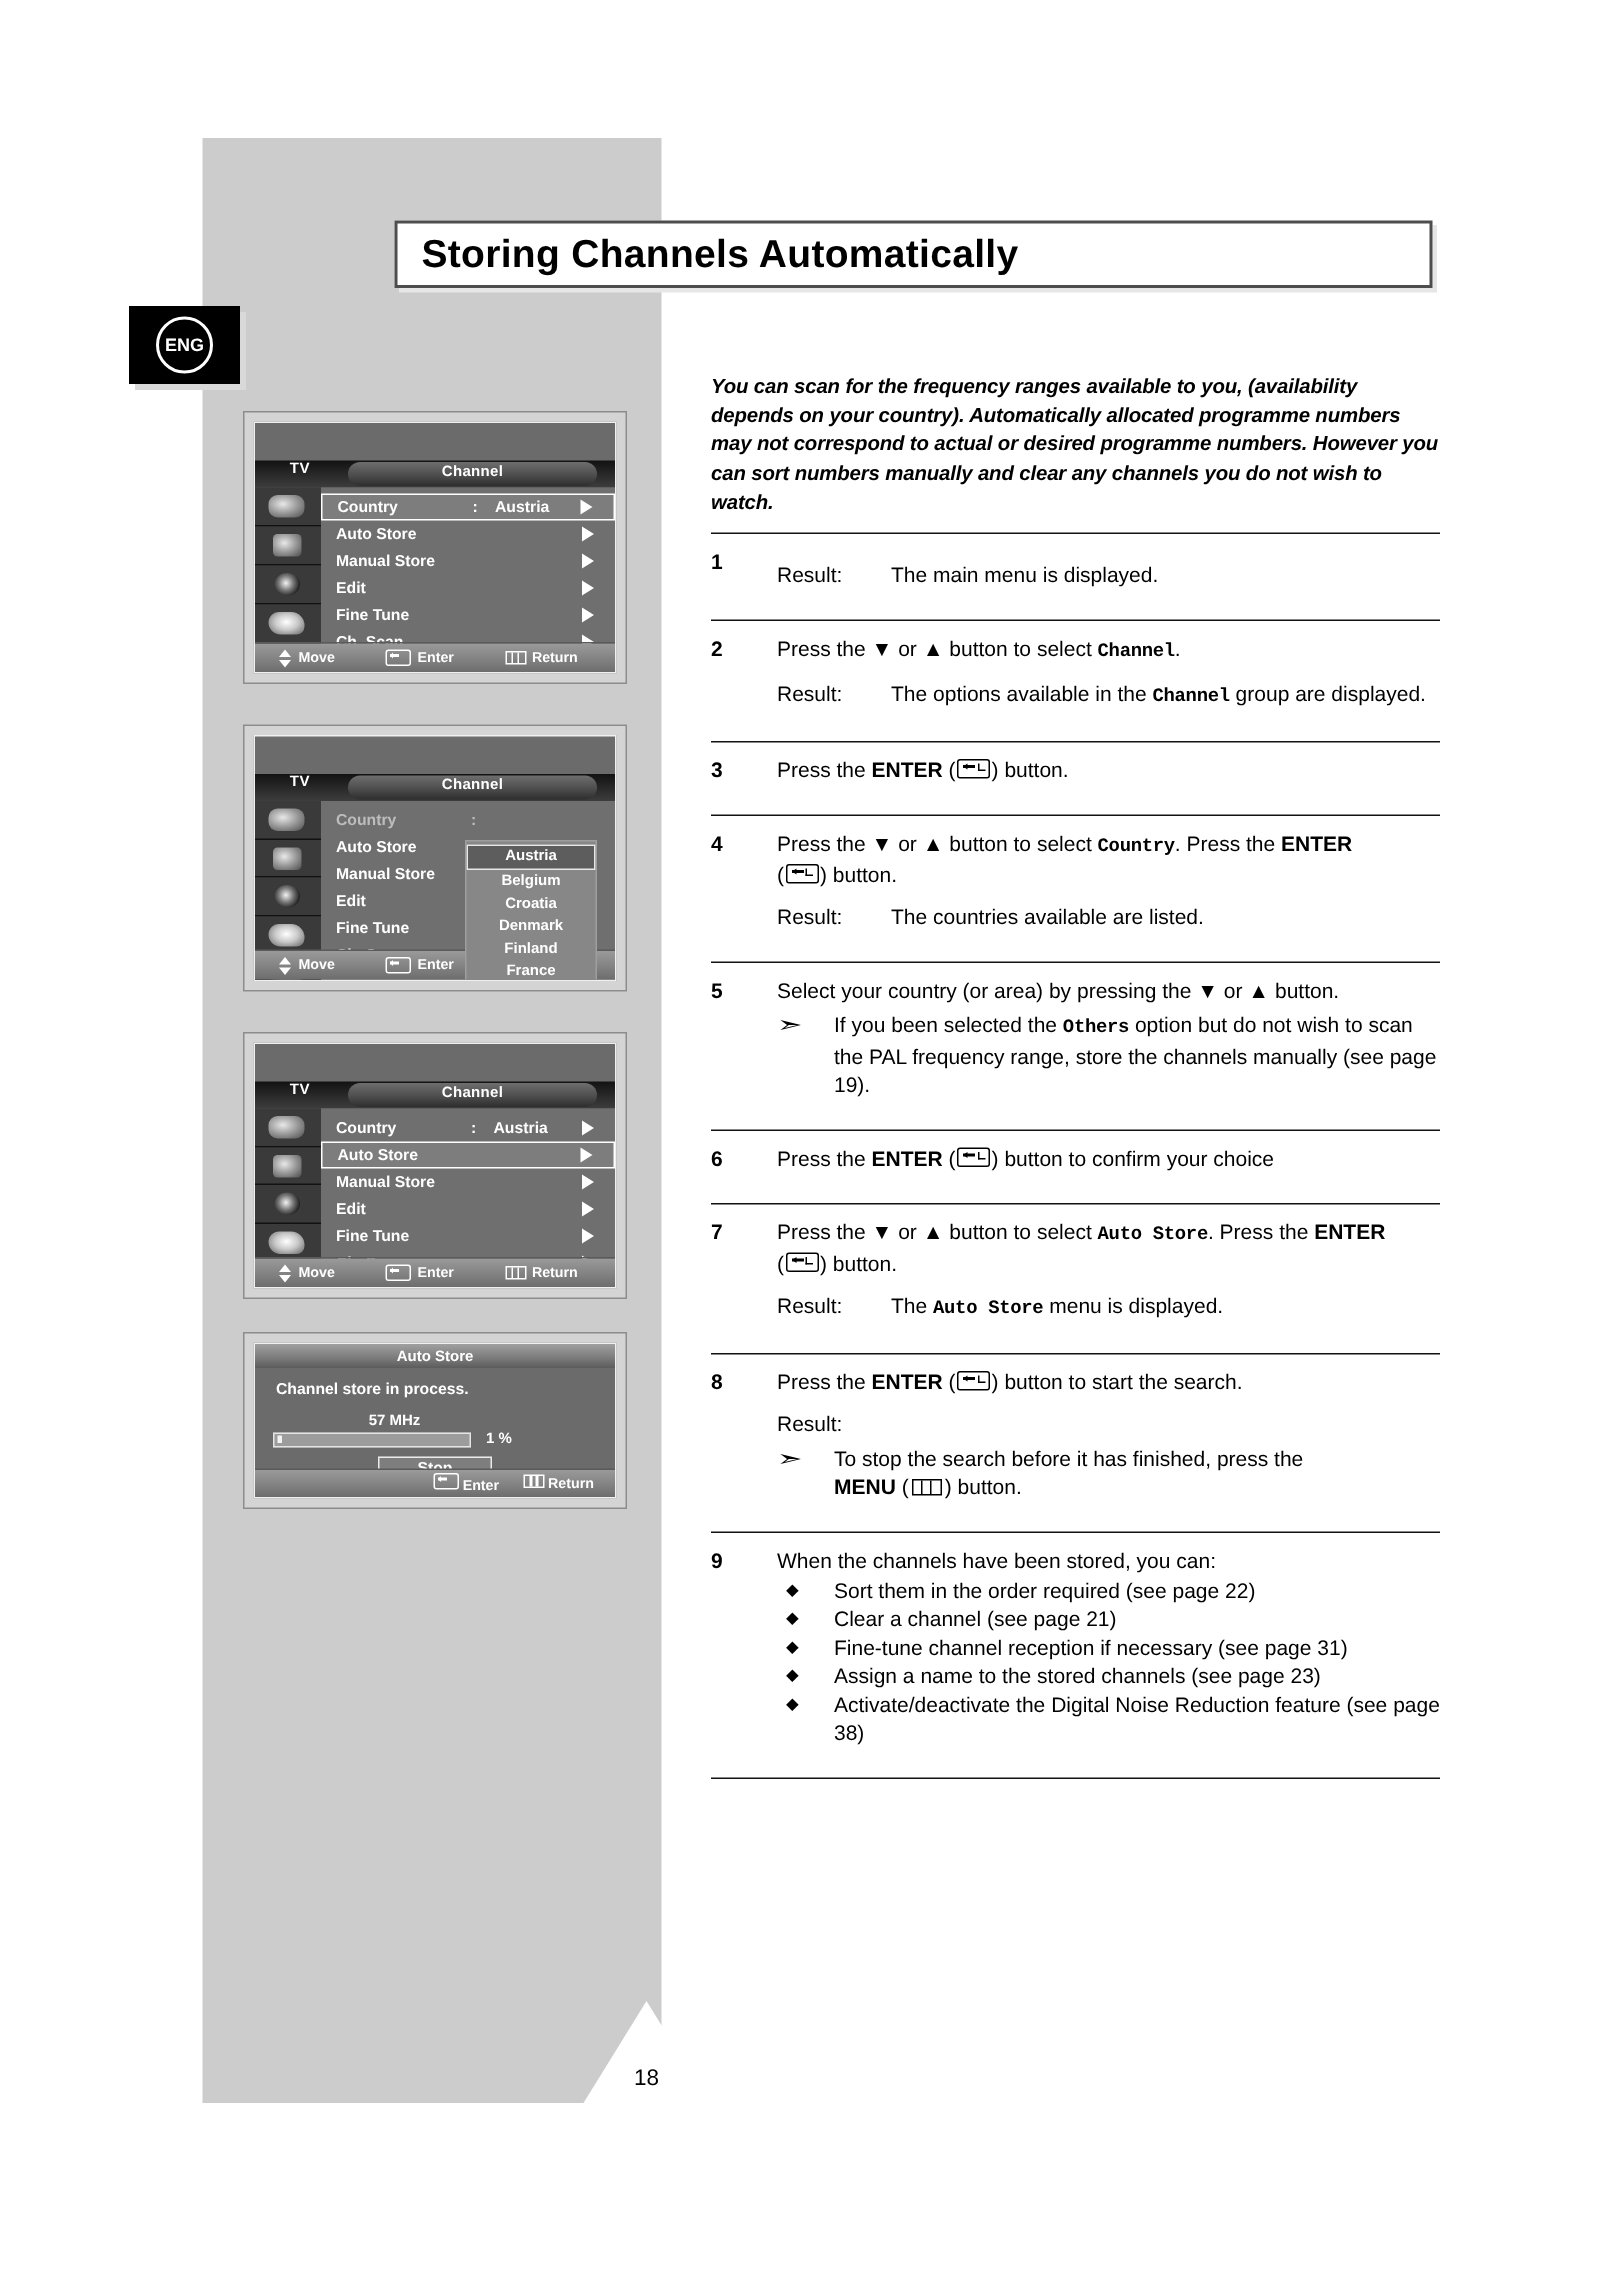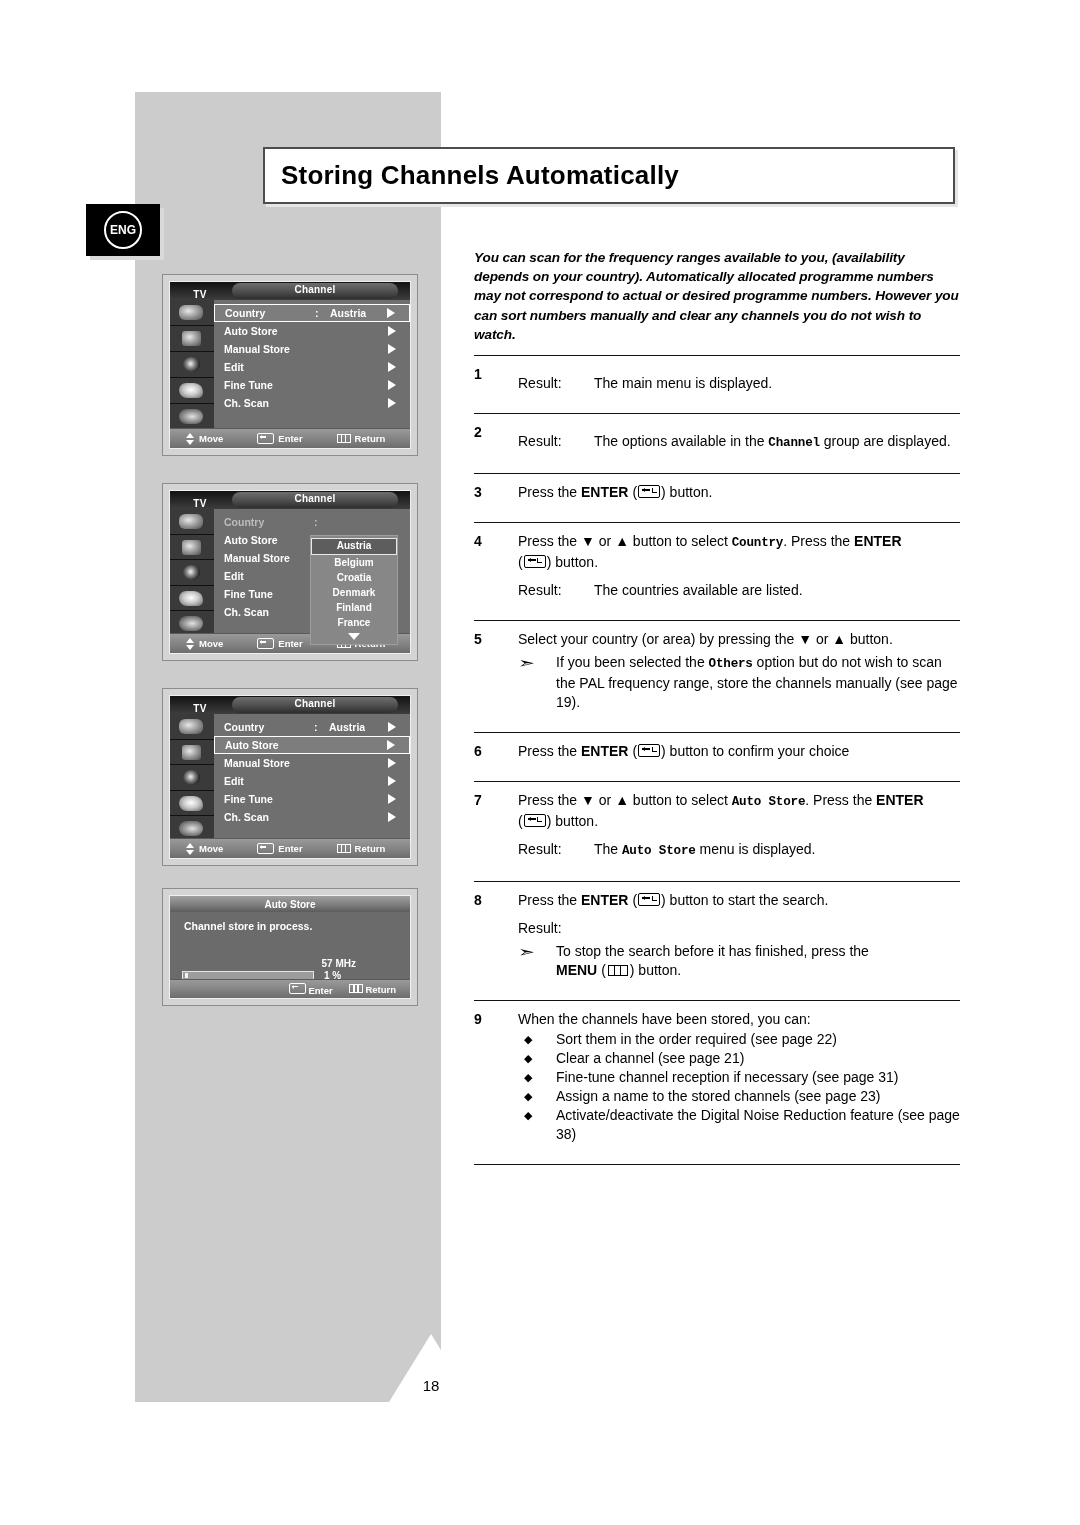--- a/index.html
+++ b/index.html
@@ -70,21 +70,21 @@
     font-size: 12px;
     font-weight: bold;
     letter-spacing: 0px;
   }
 
   .title-box {
     position: absolute;
     left: 263px;
     top: 147px;
     width: 692px;
-    height: 57px;
+    height: 45px;
     background: #ffffff;
     border: 2px solid #4d4d4d;
     box-shadow: 3px 3px 0 0 #e6e6e6;
     display: flex;
     align-items: center;
     box-sizing: border-box;
   }
   .title-box .title-text {
     font-size: 26px;
     font-weight: bold;
@@ -250,21 +250,22 @@
     border: 1px solid #f0f0f0;
     box-sizing: border-box;
     overflow: hidden;
   }
 
   .osd-titlebar {
     position: relative;
     height: 18px;
     background: linear-gradient(to bottom, #121212 0%, #2a2a2a 55%, #3d3d3d 100%);
     display: flex;
-    align-items: flex-end;
+    align-items: flex-start;
+    margin-top: 25px;
   }
   .osd-tv {
     width: 60px;
     color: #ffffff;
     font-size: 10px;
     font-weight: bold;
     text-align: center;
     letter-spacing: 0.4px;
   }
   .osd-tab {
@@ -493,23 +494,23 @@
   .as-msg {
     color: #ffffff;
     font-size: 10.5px;
     font-weight: bold;
     padding: 8px 0 0 14px;
   }
   .as-freq {
     color: #ffffff;
     font-size: 10px;
     font-weight: bold;
-    text-align: right;
+    text-align: center;
     padding-right: 54px;
-    margin-top: 26px;
+    margin-top: 10px;
   }
   .as-barrow {
     display: flex;
     align-items: center;
     padding: 1px 0 0 12px;
   }
   .as-bar {
     width: 132px;
     height: 10px;
     background: #9c9c9c;
@@ -836,20 +837,21 @@
         <span class="result-label">Result:</span>
         <span class="result-text">The main menu is displayed.</span>
       </div>
     </div>
   </div>
   <div class="hr"></div>
 
   <div class="step">
     <div class="step-num">2</div>
     <div class="step-body">
+      <p><span>Press the </span><span>▼</span><span> or </span><span>▲</span><span> button to select </span><span class="mono">Channel</span><span>.</span></p>
       <div class="result-row">
         <span class="result-label">Result:</span>
         <span class="result-text"><span>The options available in the </span><span class="mono">Channel</span><span> group are displayed.</span></span>
       </div>
     </div>
   </div>
   <div class="hr"></div>
 
   <div class="step">
     <div class="step-num">3</div>

